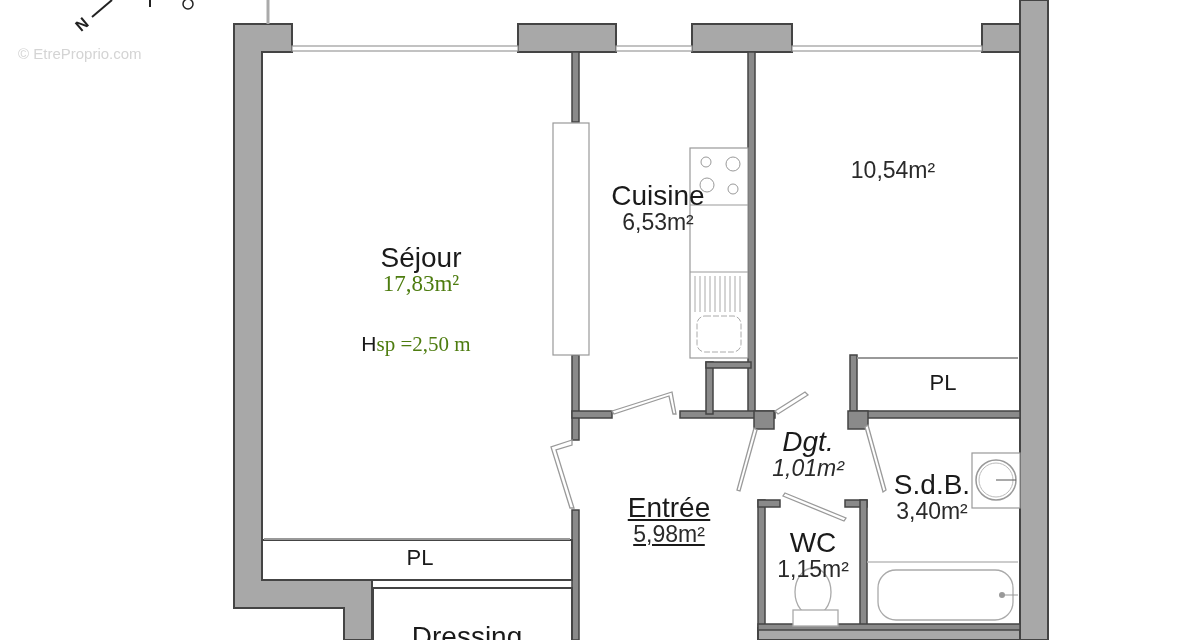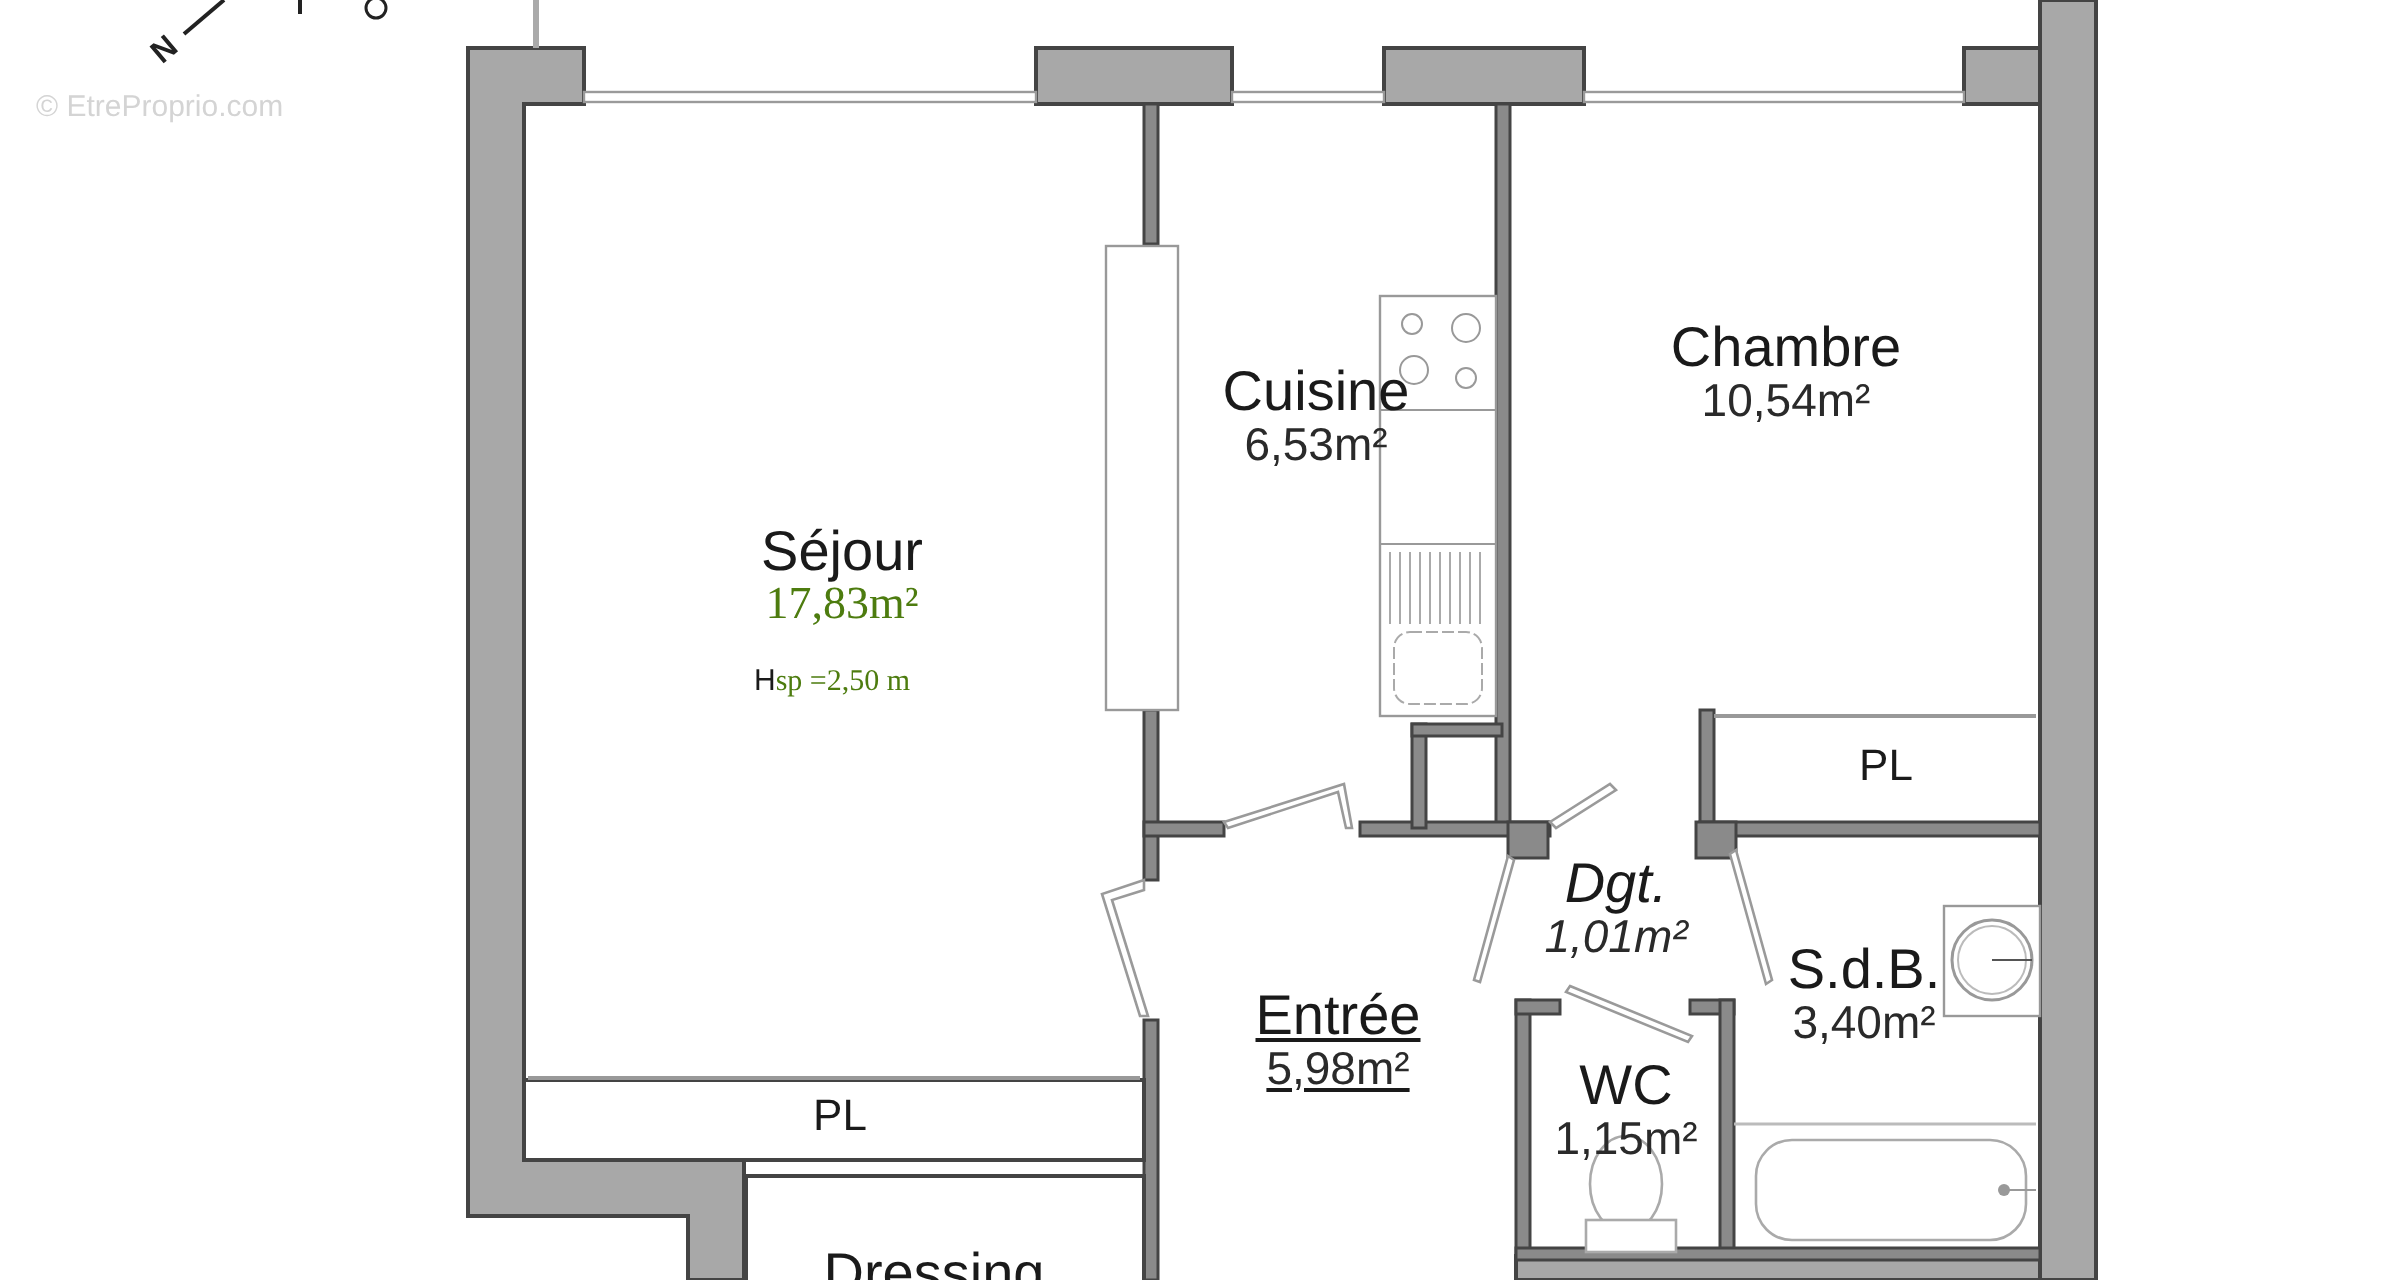--- a/index.html
+++ b/index.html
@@ -121,33 +121,32 @@
     <circle cx="1002" cy="595" r="3" fill="#999"></circle>
     <line x1="1002" y1="595" x2="1018" y2="595" stroke="#999"></line>
   </g>
 
   <g>
     <ellipse cx="813" cy="592" rx="18" ry="24" fill="#fff" stroke="#aaa" stroke-width="1.3"></ellipse>
     <rect x="793" y="610" width="45" height="16" fill="#fff" stroke="#aaa" stroke-width="1.3"></rect>
   </g>
 </svg>
 
-<div class="lbl" style="left:421px; top:243px;margin-top:18px;">
+<div class="lbl" style="left:421px; top:243px;">
   <div class="name">Séjour</div>
   <div class="area grey">17,83m²</div>
 </div>
-<div class="lbl" style="left:416px; top:332px; font-size:15px;">
+<div class="lbl" style="left:416px; top:332px; font-size:21px;">
   <span>H</span><span class="grey">sp =2,50 m</span>
 </div>
 <div class="lbl" style="left:658px; top:181px;">
   <div class="name">Cuisine</div>
   <div class="area">6,53m²</div>
 </div>
 <div class="lbl" style="left:893px; top:159px;">
-  <div class="name">Chambre</div>
   <div class="area">10,54m²</div>
 </div>
 <div class="lbl" style="left:943px; top:370px; font-size:22px;">PL</div>
 <div class="lbl" style="left:808px; top:427px;font-style:italic;">
   <div class="name">Dgt.</div>
   <div class="area">1,01m²</div>
 </div>
 <div class="lbl" style="left:932px; top:470px;text-align:center;">
   <div class="name">S.d.B.</div>
   <div class="area">3,40m²</div>

